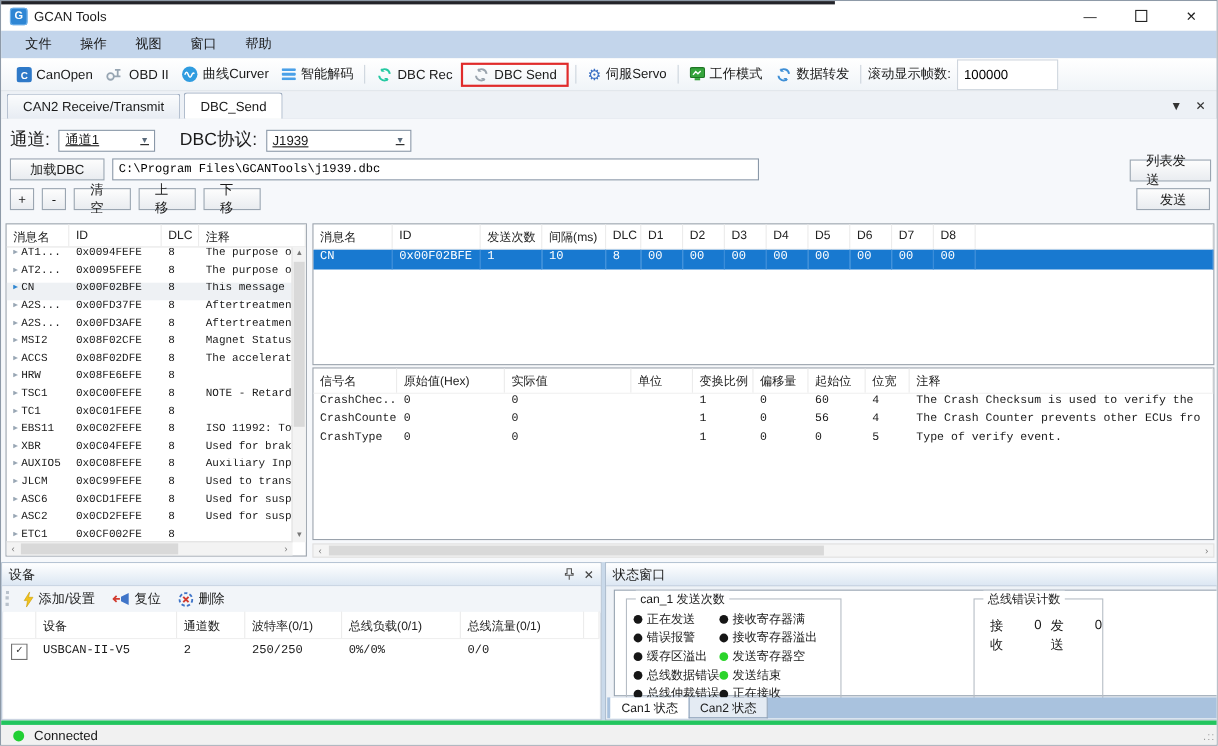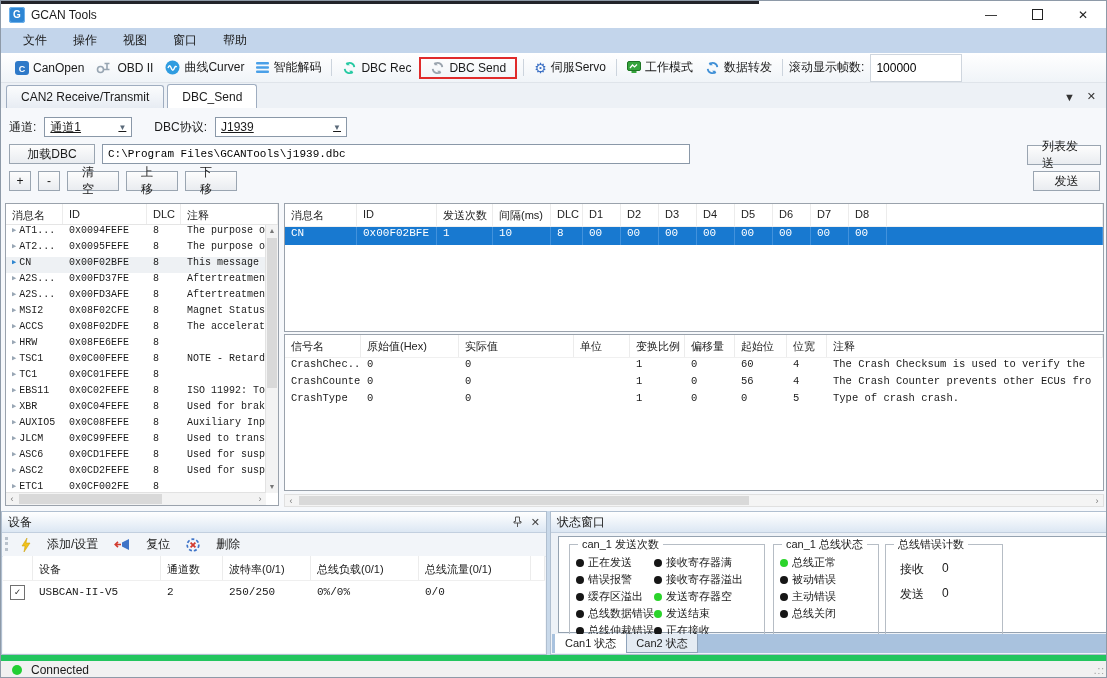--- a/index.html
+++ b/index.html
@@ -35,21 +35,21 @@
   
   .tabstrip{height:26px;background:#edf1f6;display:flex;align-items:flex-end;padding:3px 6px 0 5px;
     border-bottom:1px solid #c5cedb;position:relative;box-sizing:border-box;}
   .mtab{height:22px;display:flex;align-items:center;padding:0 14px;background:linear-gradient(#fbfcfd,#e7ecf3);
     border:1px solid #9fadc0;border-bottom:none;margin-right:3px;border-radius:3px 3px 0 0;}
   .mtab.active{background:#fff;font-weight:normal;height:23px;}
   .tabstrip-right{position:absolute;right:10px;top:7px;display:flex;gap:12px;align-items:center;color:#333;font-size:11px;}
 
   
   .main{position:absolute;left:0;top:107px;width:1107px;height:403px;background:#f6f8fb;}
-  .lbl{font-size:12px;}
+  .lbl{font-size:16px;}
   .select{height:20px;background:#fff;border:1px solid #8a98a8;display:inline-flex;align-items:center;
     padding:0 5px;box-sizing:border-box;gap:4px;text-decoration:underline;}
   .select .arr{margin-left:auto;color:#5a6a7a;font-size:8px;}
   .row1{position:absolute;left:8px;top:9px;display:flex;align-items:center;gap:8px;}
   .btn{height:20px;border:1px solid #9aa5b1;background:linear-gradient(#fdfdfd,#e9ecf0);
     display:inline-flex;align-items:center;justify-content:center;padding:0 14px;box-sizing:border-box;font-size:12px;}
   .btn.sm{width:22px;padding:0;}
   .row2{position:absolute;left:8px;top:36px;display:flex;align-items:center;gap:7px;}
   .path-input{width:588px;height:20px;border:1px solid #8a98a8;background:#fff;
     font:11px "Liberation Mono","DejaVu Sans Mono",monospace;padding:0 5px;box-sizing:border-box;}
@@ -97,46 +97,46 @@
   .bottom{position:absolute;left:0;top:510px;width:1107px;height:144px;background:#c9d9ea;}
   .panel{position:absolute;top:0;height:144px;box-sizing:border-box;border:1px solid #b0bfd0;}
   #device-panel{left:0;width:546px;background:#f4f6f9;}
   #status-panel{left:549px;width:638px;background:#eef2f7;}
   .ptitle{height:20px;display:flex;align-items:center;padding:0 6px;background:linear-gradient(#ffffff,#dce7f3);
     border-bottom:1px solid #c2cfdf;font-size:12px;}
   .picons{margin-left:auto;display:flex;gap:9px;align-items:center;color:#444;font-size:11px;}
   .dtoolbar{height:23px;display:flex;align-items:center;gap:2px;padding-left:12px;background:#f2f5f9;
     border-bottom:1px solid #e2e8f0;position:relative;}
   .dgrip{position:absolute;left:3px;top:4px;height:14px;border-left:3px dotted #b9c2cc;}
-  .dtb{display:flex;align-items:center;gap:16px;padding:0 7px;font-size:12px;}
+  .dtb{display:flex;align-items:center;gap:4px;padding:0 7px;font-size:12px;}
   .dev-table{position:absolute;top:44px;left:1px;right:1px;bottom:1px;background:#fff;}
   .dev-head,.dev-row{display:grid;grid-template-columns:30px 128px 62px 88px 108px 112px 1fr;}
   .dev-head{height:24px;border-bottom:1px solid #efefef;}
   .dev-head .hc{padding-top:6px;}
   .dev-row{height:22px;align-items:center;font:11px "Liberation Mono","DejaVu Sans Mono",monospace;}
   .cb{width:13px;height:13px;border:1px solid #707070;background:#fff;display:flex;align-items:center;
     justify-content:center;font-size:10px;color:#333;margin-left:7px;}
 
   
   .sbox{position:absolute;left:7px;right:7px;top:24px;bottom:21px;background:#fff;border:1px solid #95a2b0;}
   .grp{position:absolute;top:7px;height:99px;border:1px solid #b6bdc5;box-sizing:border-box;}
   .grp-title{position:absolute;top:-8px;left:8px;background:#fff;padding:0 4px;font-size:11px;white-space:nowrap;}
   .grp-cols{display:flex;gap:0;padding:9px 2px 0 6px;}
   .led-item{display:flex;align-items:center;gap:4px;height:17px;font-size:11px;white-space:nowrap;}
   .led{width:8px;height:8px;border-radius:50%;background:#161616;flex:0 0 auto;}
   .led.on{background:#2bd42b;}
-  .cnt{padding:16px 0 0 14px;display:flex;flex-direction:column;gap:8px;font-size:12px;}
+  .cnt{padding:16px 0 0 14px;display:flex;gap:8px;font-size:12px;}
   .cnt-row{display:flex;gap:18px;}
   .stabs{position:absolute;left:1px;right:1px;bottom:1px;height:19px;background:#a9c2de;display:flex;align-items:stretch;padding-left:3px;}
   .stab{display:flex;align-items:center;padding:0 9px;font-size:11px;background:#e4ebf3;border:1px solid #8fa3ba;border-top:none;box-sizing:border-box;}
   .stab.active{background:#fff;border-color:#fff;}
 
   
   .statusbar{position:absolute;left:0;top:654px;width:1107px;height:24px;background:#f1f1f1;
-    border-top:6px solid #22c55e;display:flex;align-items:center;padding-left:11px;gap:9px;box-sizing:border-box;}
+    border-top:4px solid #22c55e;display:flex;align-items:center;padding-left:11px;gap:9px;box-sizing:border-box;}
   .status-dot{width:10px;height:10px;border-radius:50%;background:#22cf33;}
   .grip{position:absolute;right:3px;bottom:3px;color:#9a9a9a;font-size:10px;letter-spacing:1px;}
 </style>
 </head>
 <body>
 
 <div id="window">
   <div class="top-strip"></div>
 
   <div class="titlebar">
@@ -491,21 +491,21 @@
           </div>
           <div class="sig-row">
             <span class="c">CrashType</span>
             <span class="c">0</span>
             <span class="c">0</span>
             <span class="c"></span>
             <span class="c">1</span>
             <span class="c">0</span>
             <span class="c">0</span>
             <span class="c">5</span>
-            <span class="c">Type of crash crash.</span>
+            <span class="c">Type of verify event.</span>
           </div>
         </div>
     </div>
 
     <div class="right-hscroll">
       <span class="harr" style="left:0">‹</span>
       <span class="hthumb"></span>
       <span class="harr" style="right:0">›</span>
     </div>
   </div>
@@ -635,43 +635,20 @@
                   <span class="led on"></span>
                   <span>发送结束</span>
                 </div>
                 <div class="led-item">
                   <span class="led"></span>
                   <span>正在接收</span>
                 </div>
               </div>
             </div>
           </div>
-          <div class="grp" style="left: 214px; width: 106px;">
-            <span class="grp-title">can_1 总线状态</span>
-            <div class="grp-cols">
-              <div>
-                <div class="led-item">
-                  <span class="led on"></span>
-                  <span>总线正常</span>
-                </div>
-                <div class="led-item">
-                  <span class="led"></span>
-                  <span>被动错误</span>
-                </div>
-                <div class="led-item">
-                  <span class="led"></span>
-                  <span>主动错误</span>
-                </div>
-                <div class="led-item">
-                  <span class="led"></span>
-                  <span>总线关闭</span>
-                </div>
-              </div>
-            </div>
-          </div>
           <div class="grp" style="left: 326px; width: 118px;">
             <span class="grp-title">总线错误计数</span>
             <div class="cnt">
               <div class="cnt-row">
                 <span>接收</span>
                 <span>0</span>
               </div>
               <div class="cnt-row">
                 <span>发送</span>
                 <span>0</span>

